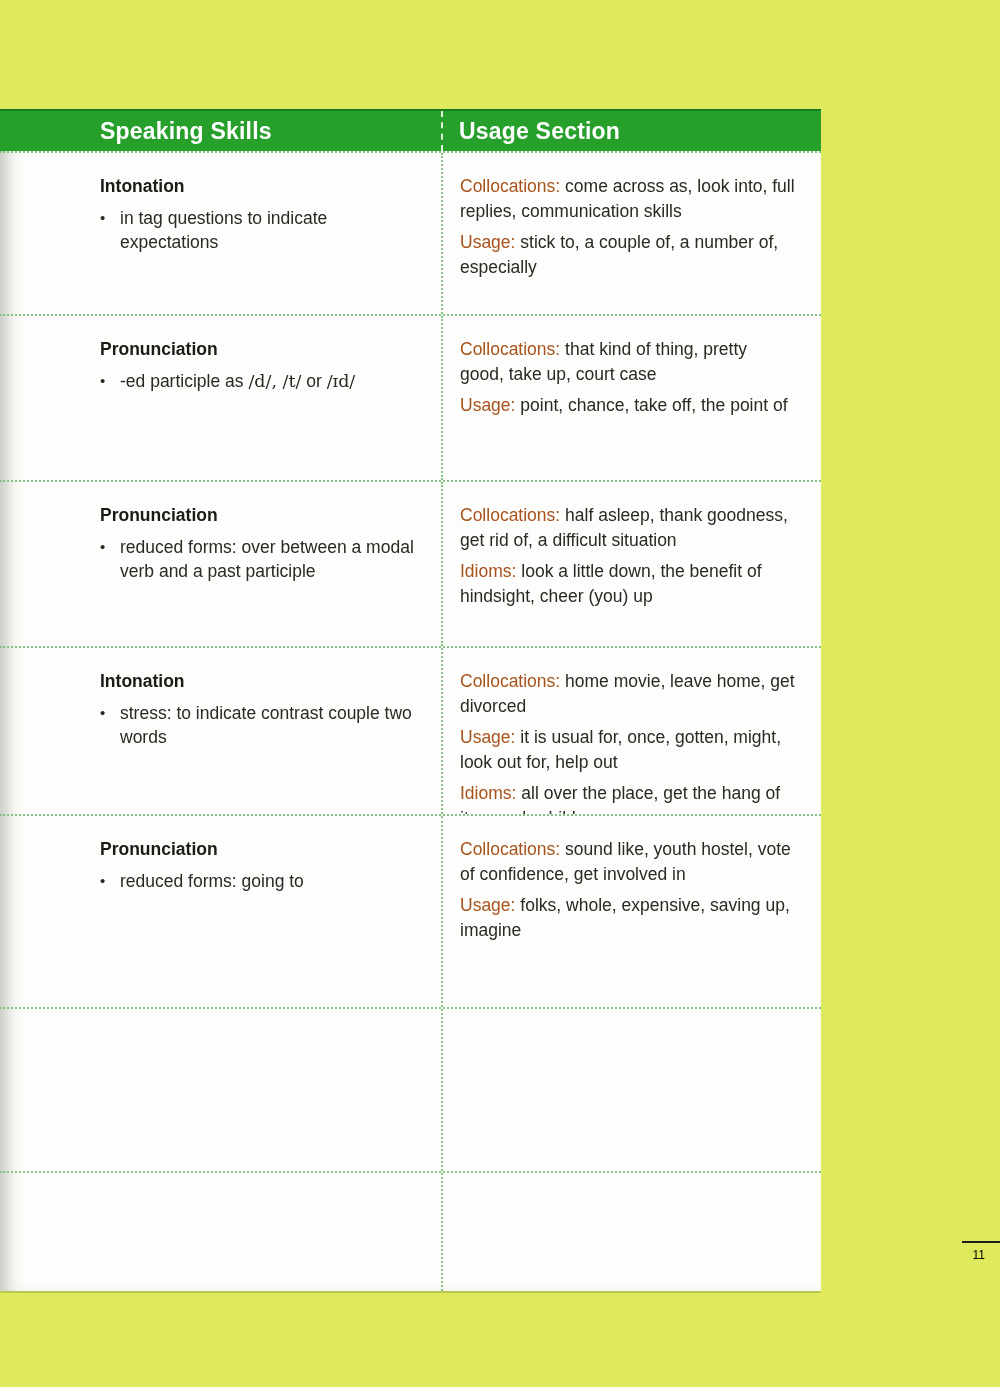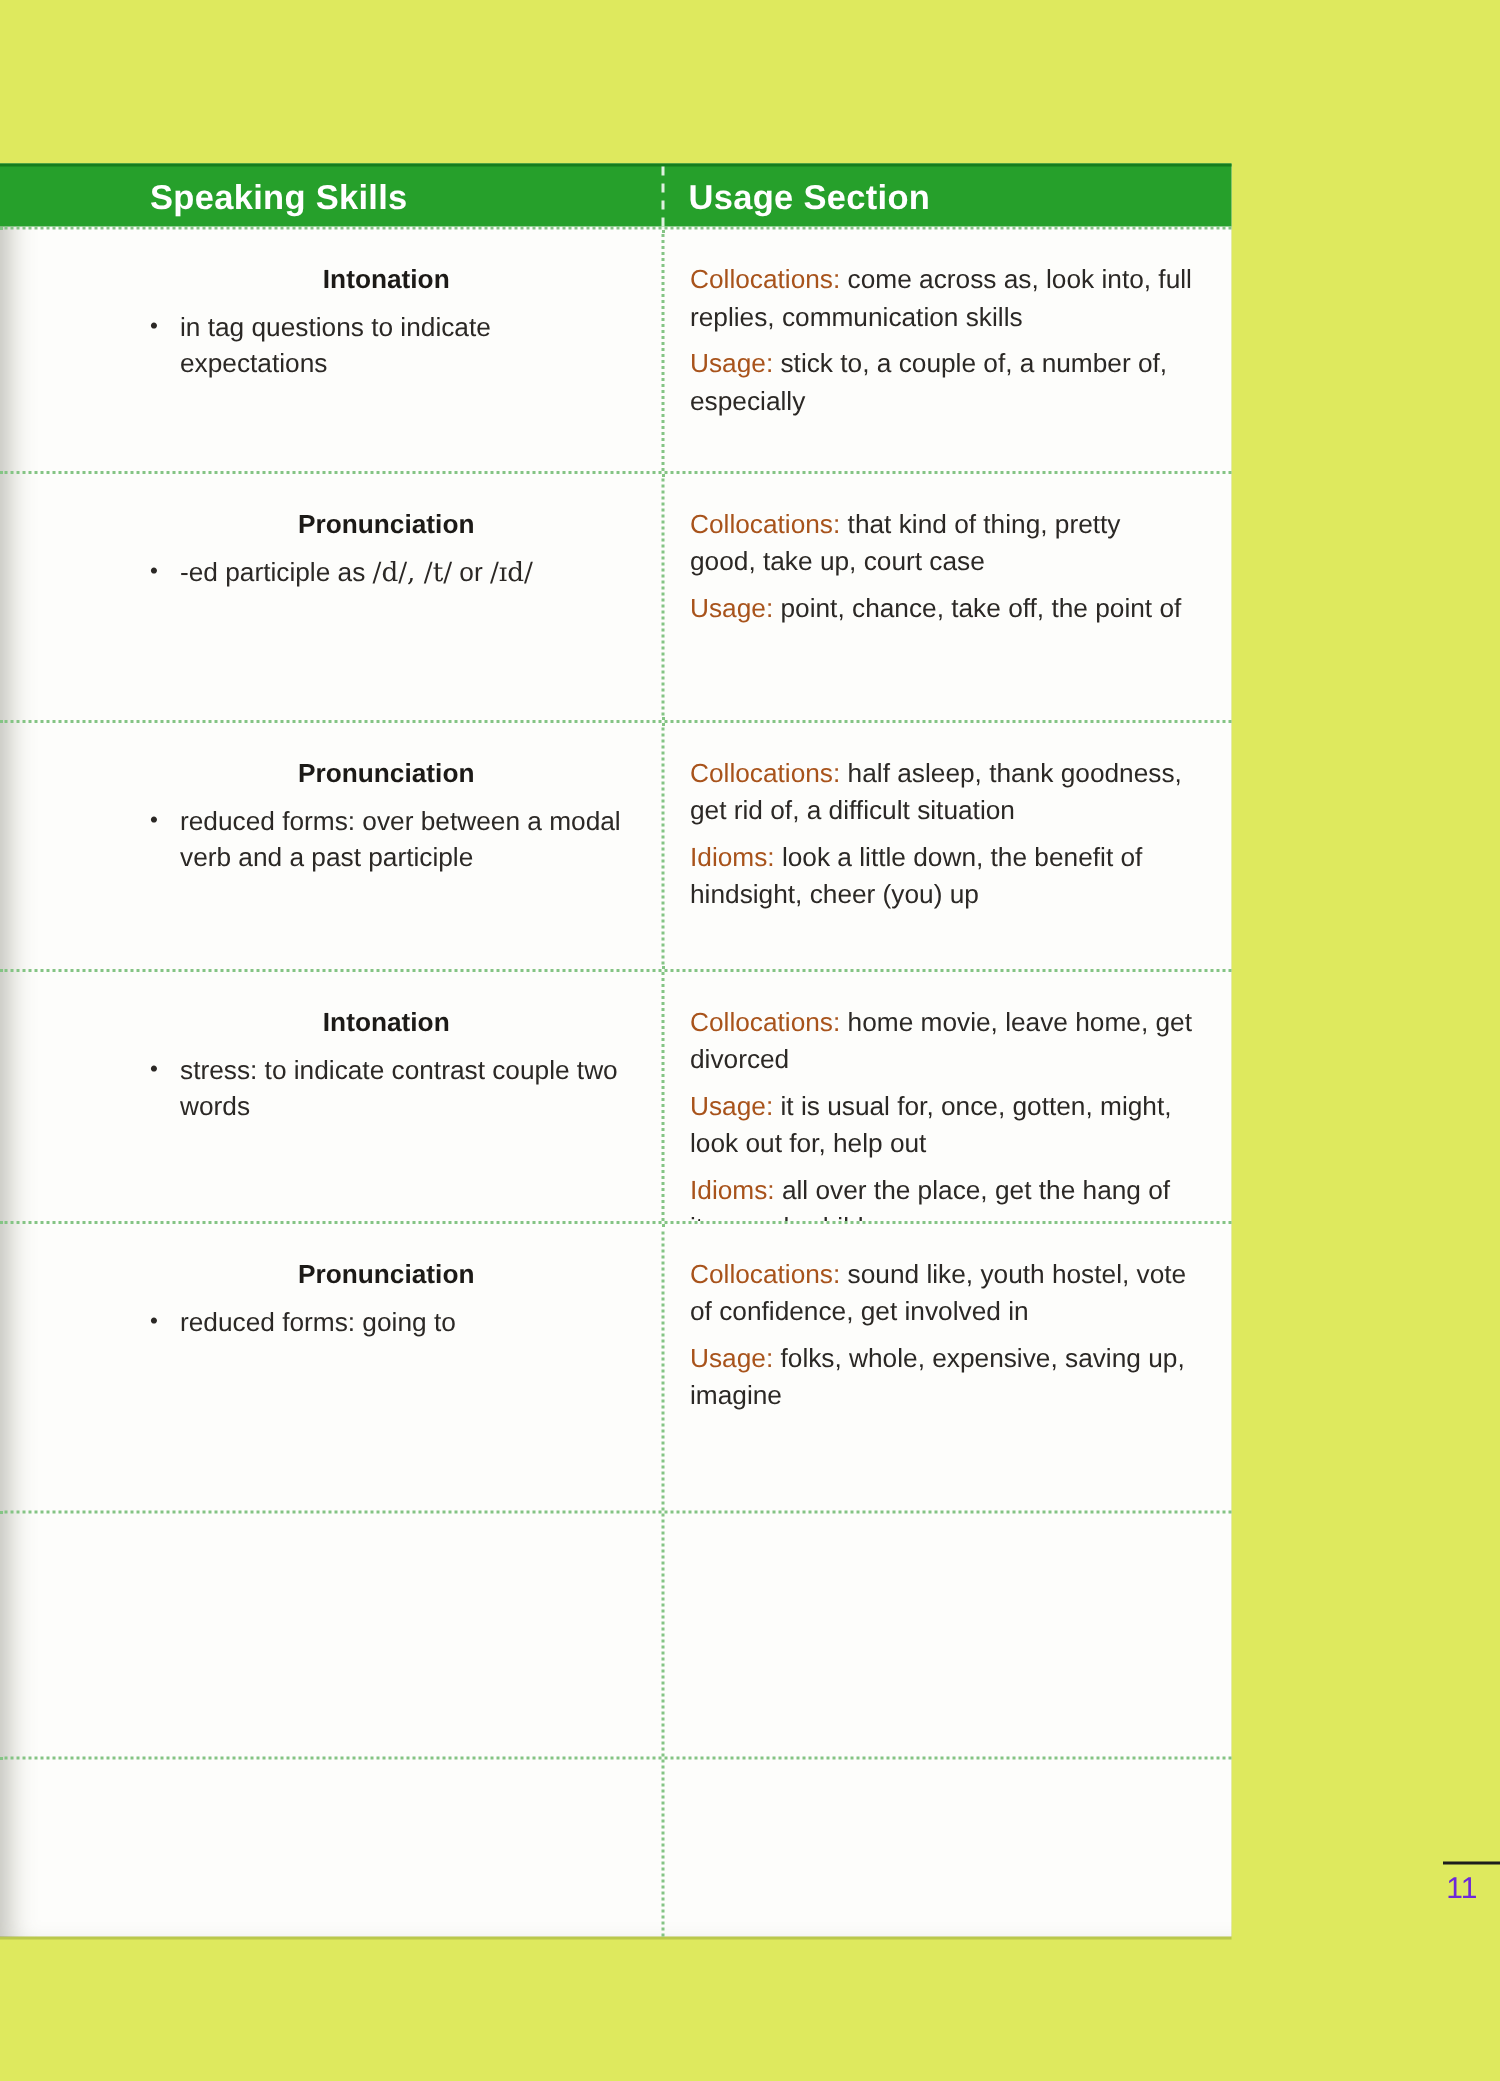--- a/index.html
+++ b/index.html
@@ -65,21 +65,20 @@
   }
   .cell.usage{
     flex:1;
     padding:21px 26px 0 17px;
   }
   .skill-heading{
     font-weight:bold;
     font-size:17.5px;
     color:var(--heading-text,#1c1a17);
     margin-bottom:9px;
-    text-align:center;
   }
   .skill-heading:empty{margin:0;}
   .bullet{
     display:flex;
     font-size:17.5px;
     line-height:24px;
     color:var(--body-text,#2b2825);
   }
   .bullet .marker{width:20px;font-size:15px;line-height:24px;}
   .bullet .btext{flex:1;}
@@ -94,22 +93,22 @@
   .usage-entry .label{font-weight:normal;color:var(--label-rust,#a8531b);}
   .footer-rule{
     position:absolute;
     right:0; top:1241px;
     width:38px;
     border-top:2px solid #1d1d1d;
   }
   .pagenum{
     position:absolute;
     right:15px; top:1248px;
-    font-size:20px;
-    color:#6d28d9;
+    font-size:12px;
+    color:#000000;
   }
 </style>
 </head>
 <body>
 
 <div class="sheet">
   <div class="thead">
     <div class="th left">Speaking Skills</div>
     <div class="th right">Usage Section</div>
   </div>

